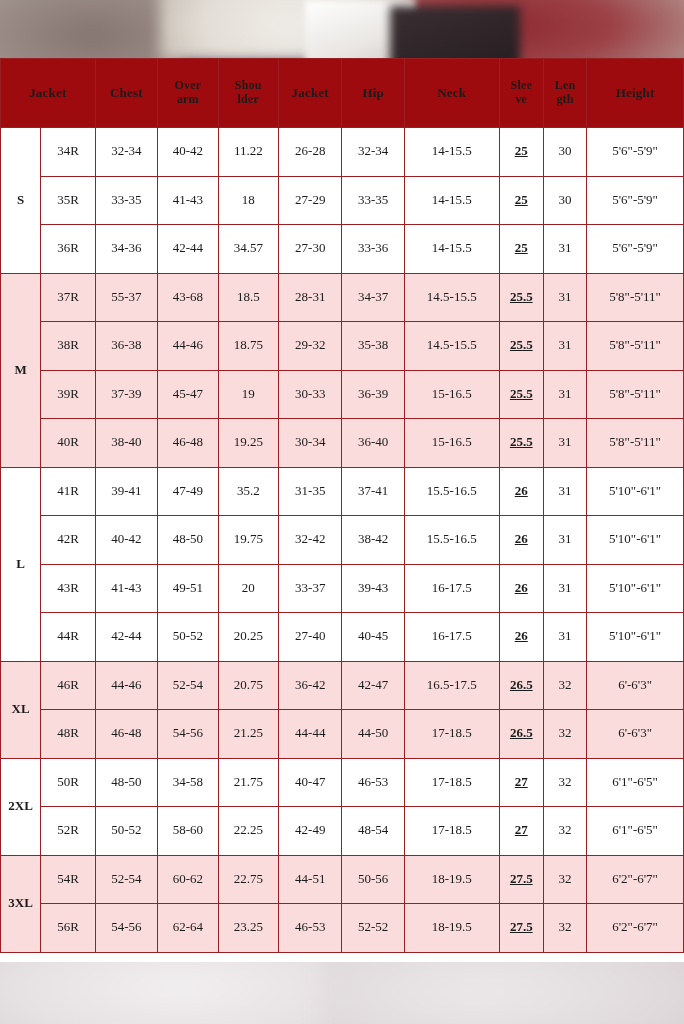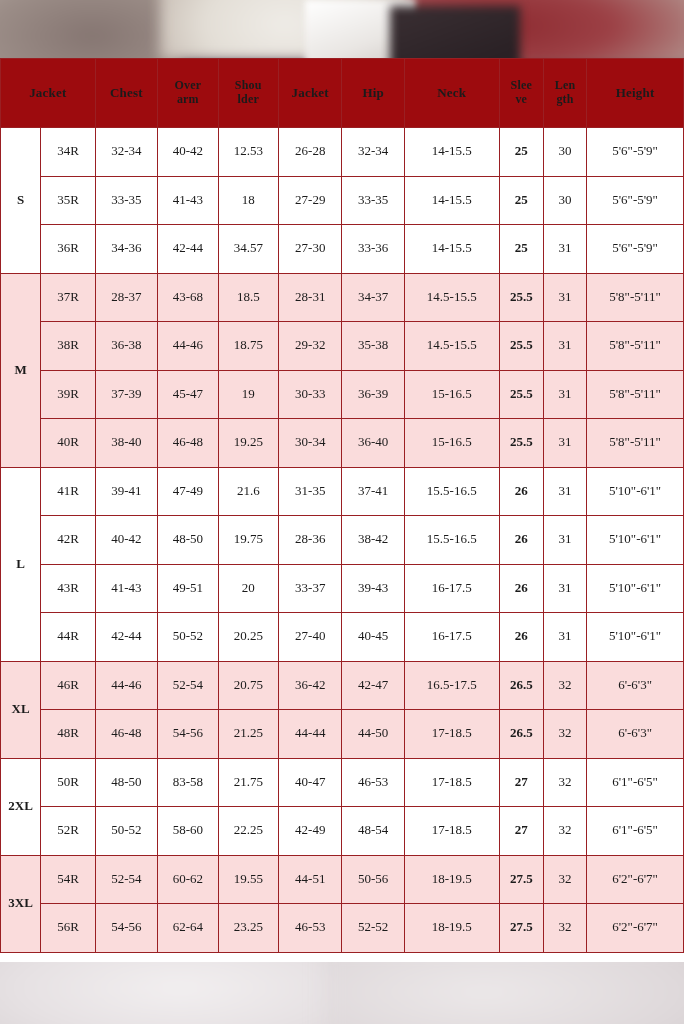--- a/index.html
+++ b/index.html
@@ -121,21 +121,21 @@
   }
   tr.tint td { background: #fadcdc; }
   tr.tint td.group-cell { background: #fadcdc; }
   tr.plain td { background: #ffffff; }
 
   td.group-cell.tinted { background: #fadcdc; }
   td.group-cell.plain { background: #ffffff; }
 
   tbody td { height: 47.5px; }
 
-  td.sleeve { font-weight: bold; font-size: 14px; }
+  td.sleeve { font-weight: bold; font-size: 14px; text-decoration: underline; }
   td.height-col { font-size: 13px; }
   td.size-code { font-size: 13px; }
 
   
   col.c-group   { width: 40px; }
   col.c-jacket  { width: 54px; }
   col.c-chest   { width: 62px; }
   col.c-over    { width: 60px; }
   col.c-shoulder{ width: 60px; }
   col.c-waist   { width: 63px; }
@@ -201,21 +201,21 @@
         </th>
         <th>Height</th>
       </tr>
     </thead>
     <tbody id="chart-body">
         <tr class="plain">
           <td class="group-cell plain" rowspan="3">S</td>
           <td class="size-code">34R</td>
           <td>32-34</td>
           <td>40-42</td>
-          <td>12.53</td>
+          <td>11.22</td>
           <td>26-28</td>
           <td>32-34</td>
           <td>14-15.5</td>
           <td class="sleeve">25</td>
           <td>30</td>
           <td class="height-col">5'6"-5'9"</td>
         </tr>
         <tr class="plain">
           <td class="size-code">35R</td>
           <td>33-35</td>
@@ -236,21 +236,21 @@
           <td>27-30</td>
           <td>33-36</td>
           <td>14-15.5</td>
           <td class="sleeve">25</td>
           <td>31</td>
           <td class="height-col">5'6"-5'9"</td>
         </tr>
         <tr class="tint">
           <td class="group-cell tinted" rowspan="4">M</td>
           <td class="size-code">37R</td>
-          <td>28-37</td>
+          <td>55-37</td>
           <td>43-68</td>
           <td>18.5</td>
           <td>28-31</td>
           <td>34-37</td>
           <td>14.5-15.5</td>
           <td class="sleeve">25.5</td>
           <td>31</td>
           <td class="height-col">5'8"-5'11"</td>
         </tr>
         <tr class="tint">
@@ -287,34 +287,34 @@
           <td>15-16.5</td>
           <td class="sleeve">25.5</td>
           <td>31</td>
           <td class="height-col">5'8"-5'11"</td>
         </tr>
         <tr class="plain">
           <td class="group-cell plain" rowspan="4">L</td>
           <td class="size-code">41R</td>
           <td>39-41</td>
           <td>47-49</td>
-          <td>21.6</td>
+          <td>35.2</td>
           <td>31-35</td>
           <td>37-41</td>
           <td>15.5-16.5</td>
           <td class="sleeve">26</td>
           <td>31</td>
           <td class="height-col">5'10"-6'1"</td>
         </tr>
         <tr class="plain">
           <td class="size-code">42R</td>
           <td>40-42</td>
           <td>48-50</td>
           <td>19.75</td>
-          <td>28-36</td>
+          <td>32-42</td>
           <td>38-42</td>
           <td>15.5-16.5</td>
           <td class="sleeve">26</td>
           <td>31</td>
           <td class="height-col">5'10"-6'1"</td>
         </tr>
         <tr class="plain">
           <td class="size-code">43R</td>
           <td>41-43</td>
           <td>49-51</td>
@@ -360,21 +360,21 @@
           <td>44-50</td>
           <td>17-18.5</td>
           <td class="sleeve">26.5</td>
           <td>32</td>
           <td class="height-col">6'-6'3"</td>
         </tr>
         <tr class="plain">
           <td class="group-cell plain" rowspan="2">2XL</td>
           <td class="size-code">50R</td>
           <td>48-50</td>
-          <td>83-58</td>
+          <td>34-58</td>
           <td>21.75</td>
           <td>40-47</td>
           <td>46-53</td>
           <td>17-18.5</td>
           <td class="sleeve">27</td>
           <td>32</td>
           <td class="height-col">6'1"-6'5"</td>
         </tr>
         <tr class="plain">
           <td class="size-code">52R</td>
@@ -386,21 +386,21 @@
           <td>17-18.5</td>
           <td class="sleeve">27</td>
           <td>32</td>
           <td class="height-col">6'1"-6'5"</td>
         </tr>
         <tr class="tint">
           <td class="group-cell tinted" rowspan="2">3XL</td>
           <td class="size-code">54R</td>
           <td>52-54</td>
           <td>60-62</td>
-          <td>19.55</td>
+          <td>22.75</td>
           <td>44-51</td>
           <td>50-56</td>
           <td>18-19.5</td>
           <td class="sleeve">27.5</td>
           <td>32</td>
           <td class="height-col">6'2"-6'7"</td>
         </tr>
         <tr class="tint">
           <td class="size-code">56R</td>
           <td>54-56</td>

